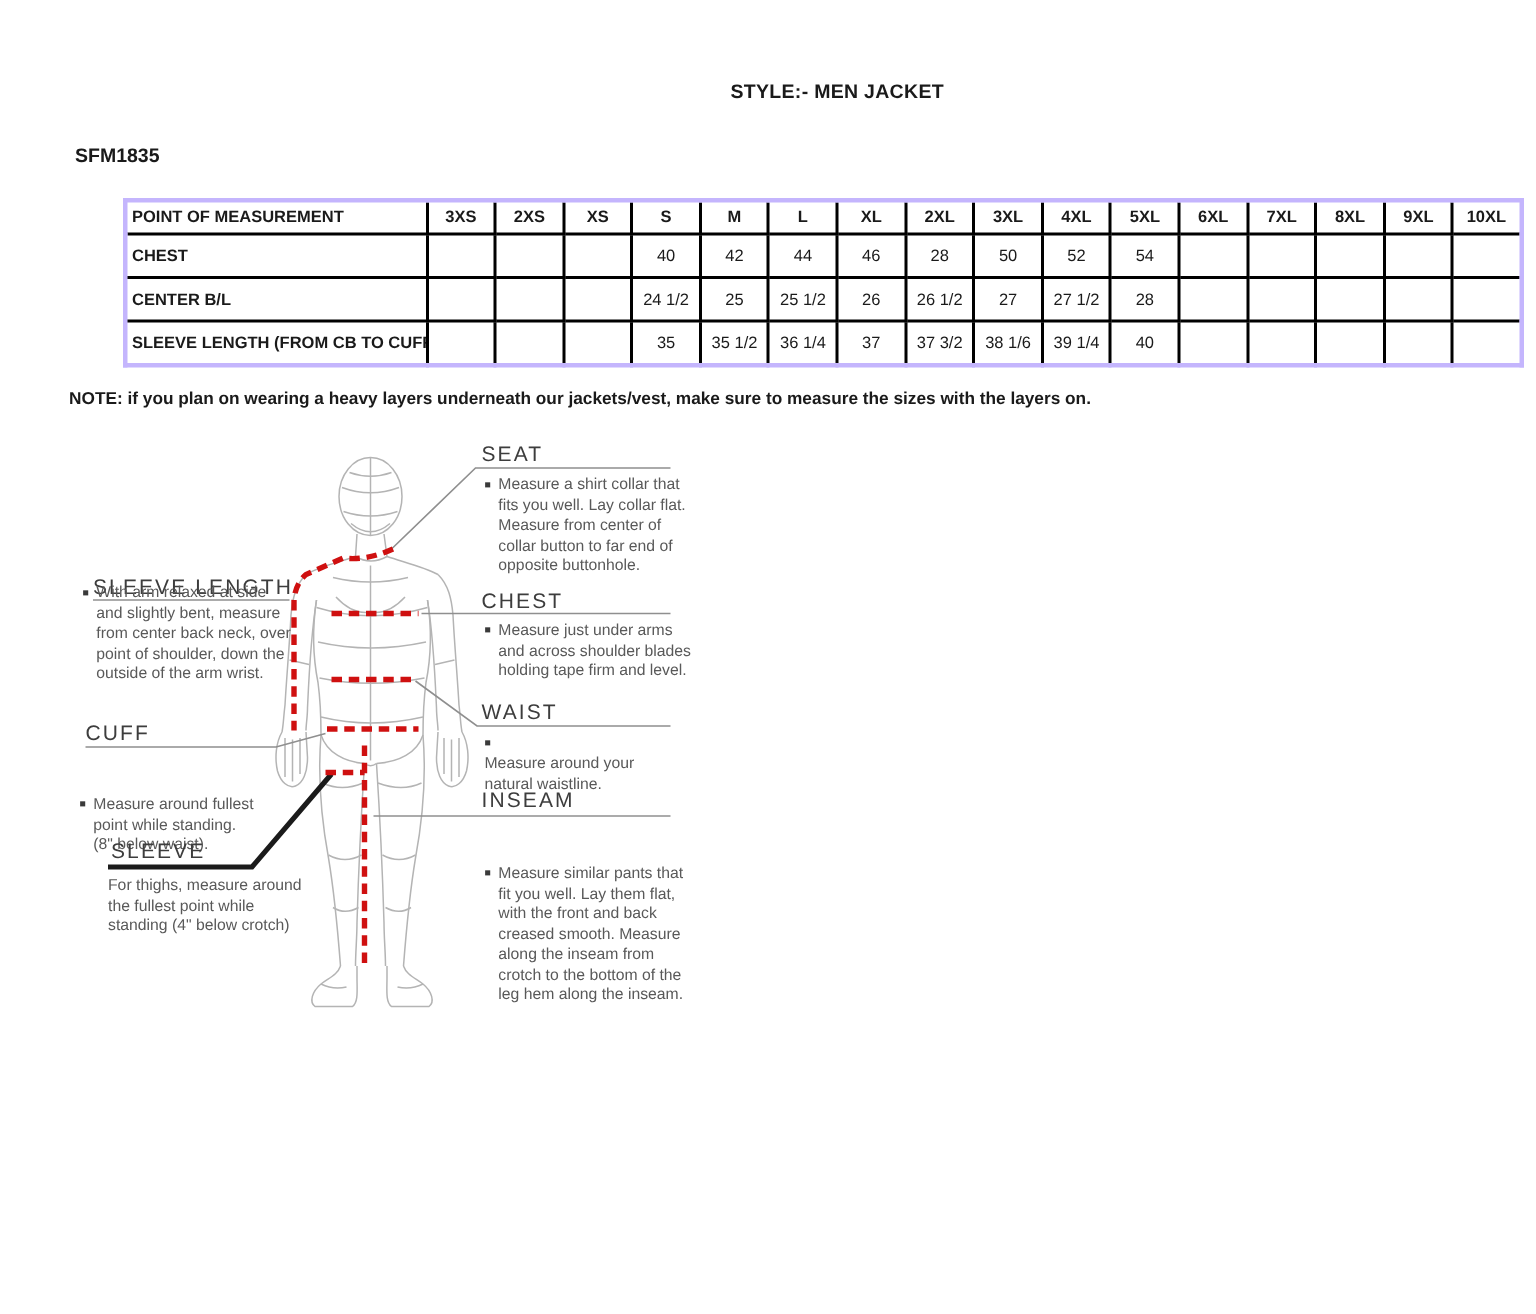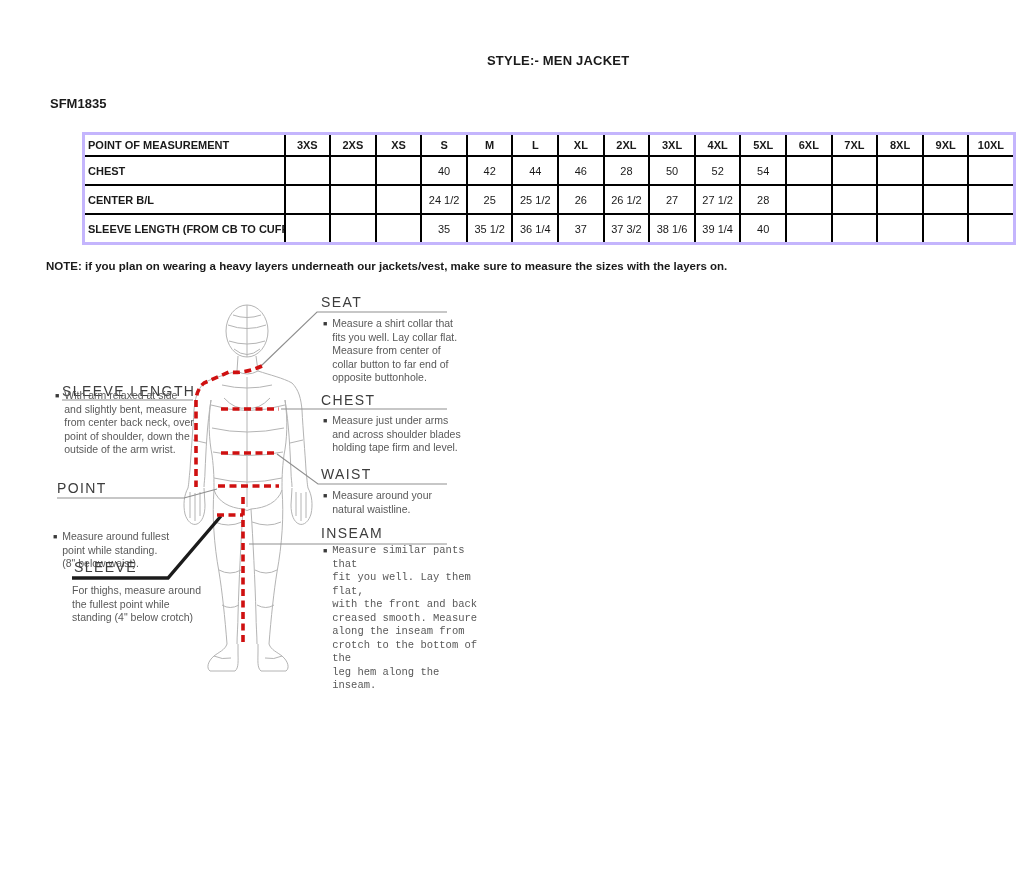--- a/index.html
+++ b/index.html
@@ -232,49 +232,49 @@
 
 <div class="g-head" style="left:321px;top:392px;">CHEST</div>
 <div class="g-desc" style="left:323px;top:414px;width:155px;">
   <span class="bullet">■</span>
   <span class="desc-text">Measure just under arms
 and across shoulder blades
 holding tape firm and level.</span>
 </div>
 
 <div class="g-head" style="left:321px;top:466px;">WAIST</div>
-<div class="g-desc" style="left:323px;top:489px;width:155px;">
+<div class="g-desc" style="left:323px;top:489px;width:155px;flex-direction:column;">
   <span class="bullet">■</span>
   <span class="desc-text">Measure around your
 natural waistline.</span>
 </div>
 
 <div class="g-head" style="left:321px;top:525px;">INSEAM</div>
-<div class="g-desc" style="left:323px;top:544px;width:160px;font-family:Liberation Mono, monospace;">
+<div class="g-desc" style="left:323px;top:576px;width:160px;">
   <span class="bullet">■</span>
   <span class="desc-text">Measure similar pants that
 fit you well. Lay them flat,
 with the front and back
 creased smooth. Measure
 along the inseam from
 crotch to the bottom of the
 leg hem along the inseam.</span>
 </div>
 
 <div class="g-head" style="left:62px;top:383px;">SLEEVE LENGTH</div>
 <div class="g-desc" style="left:55px;top:389px;width:165px;">
   <span class="bullet">■</span>
   <span class="desc-text">With arm relaxed at side
 and slightly bent, measure
 from center back neck, over
 point of shoulder, down the
 outside of the arm wrist.</span>
 </div>
 
-<div class="g-head" style="left:57px;top:480px;">POINT</div>
+<div class="g-head" style="left:57px;top:480px;">CUFF</div>
 <div class="g-desc" style="left:53px;top:503px;width:150px;margin-top:27px;">
   <span class="bullet">■</span>
   <span class="desc-text">Measure around fullest
 point while standing.
 (8" below waist).</span>
 </div>
 
 <div class="g-head" style="left:74px;top:559px;">SLEEVE</div>
 <div class="g-desc" style="left:72px;top:584px;width:160px;">
   <span class="desc-text">For thighs, measure around

